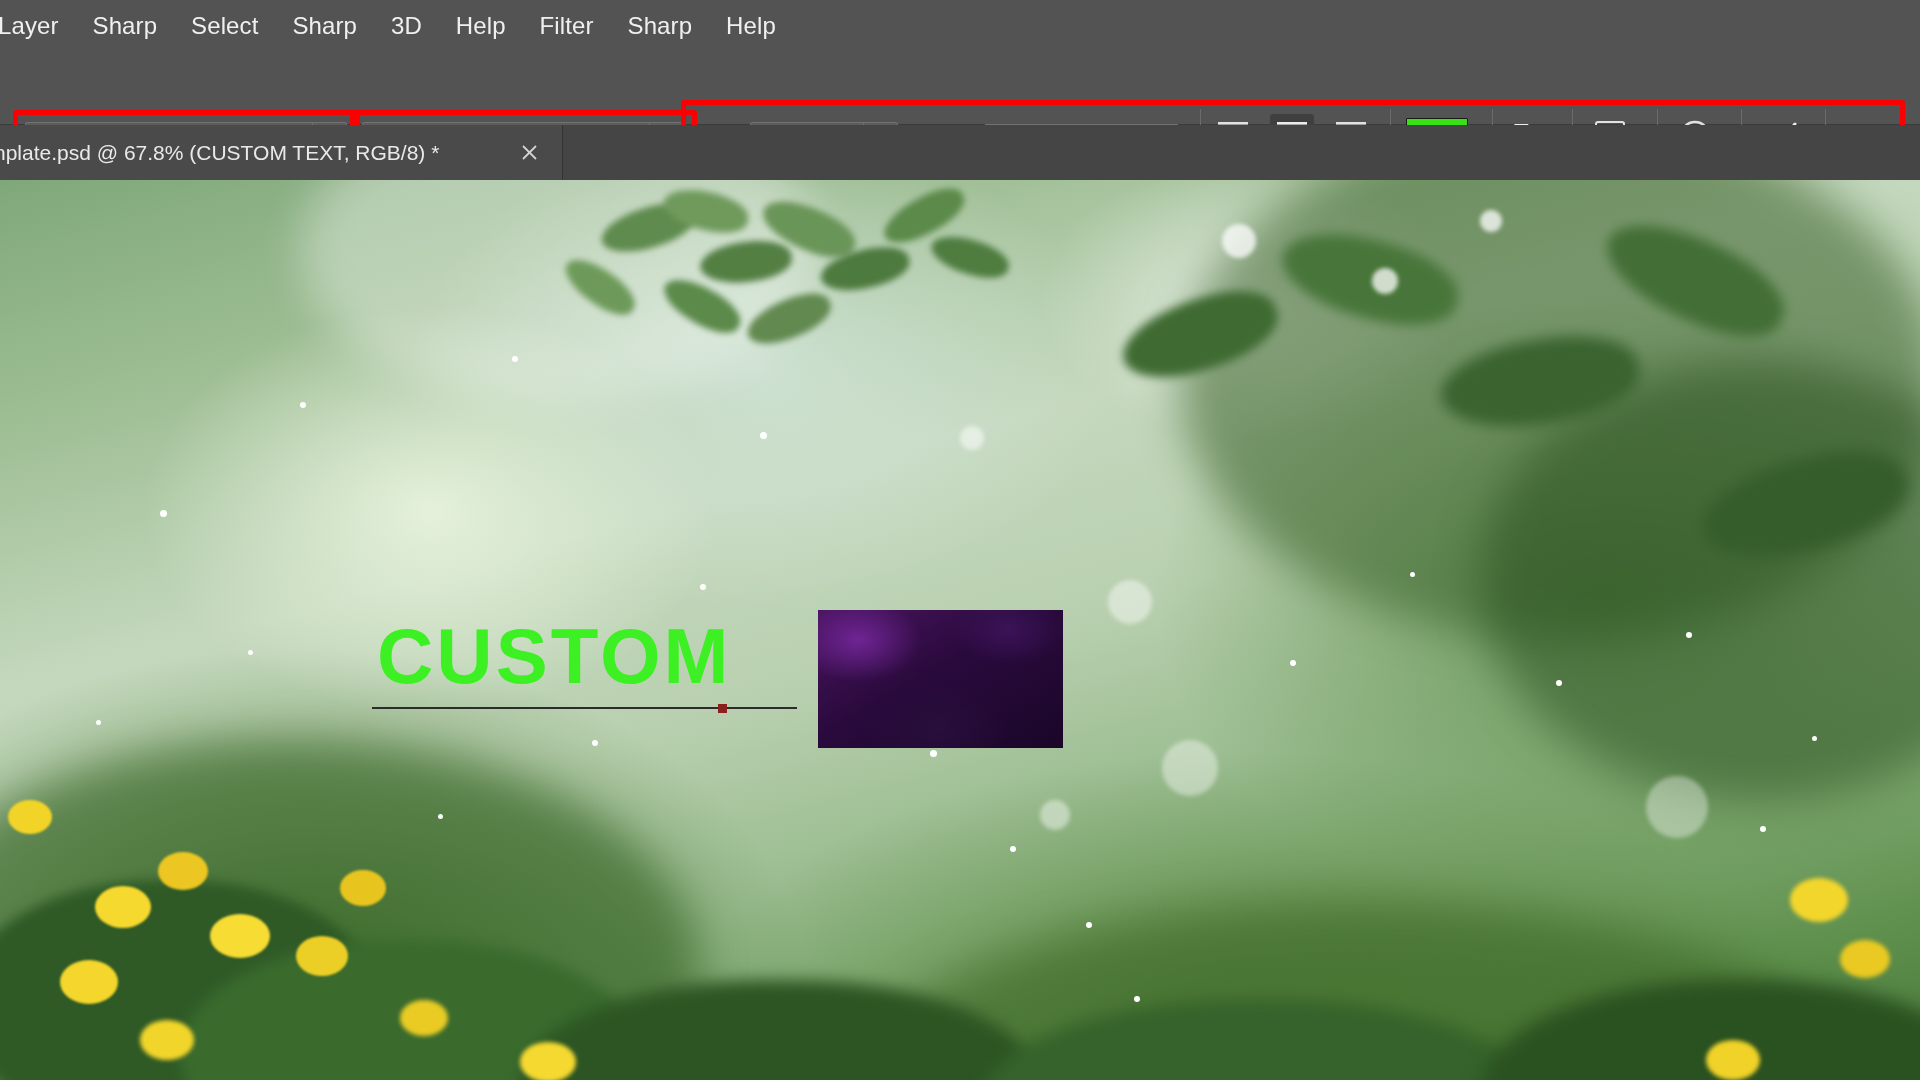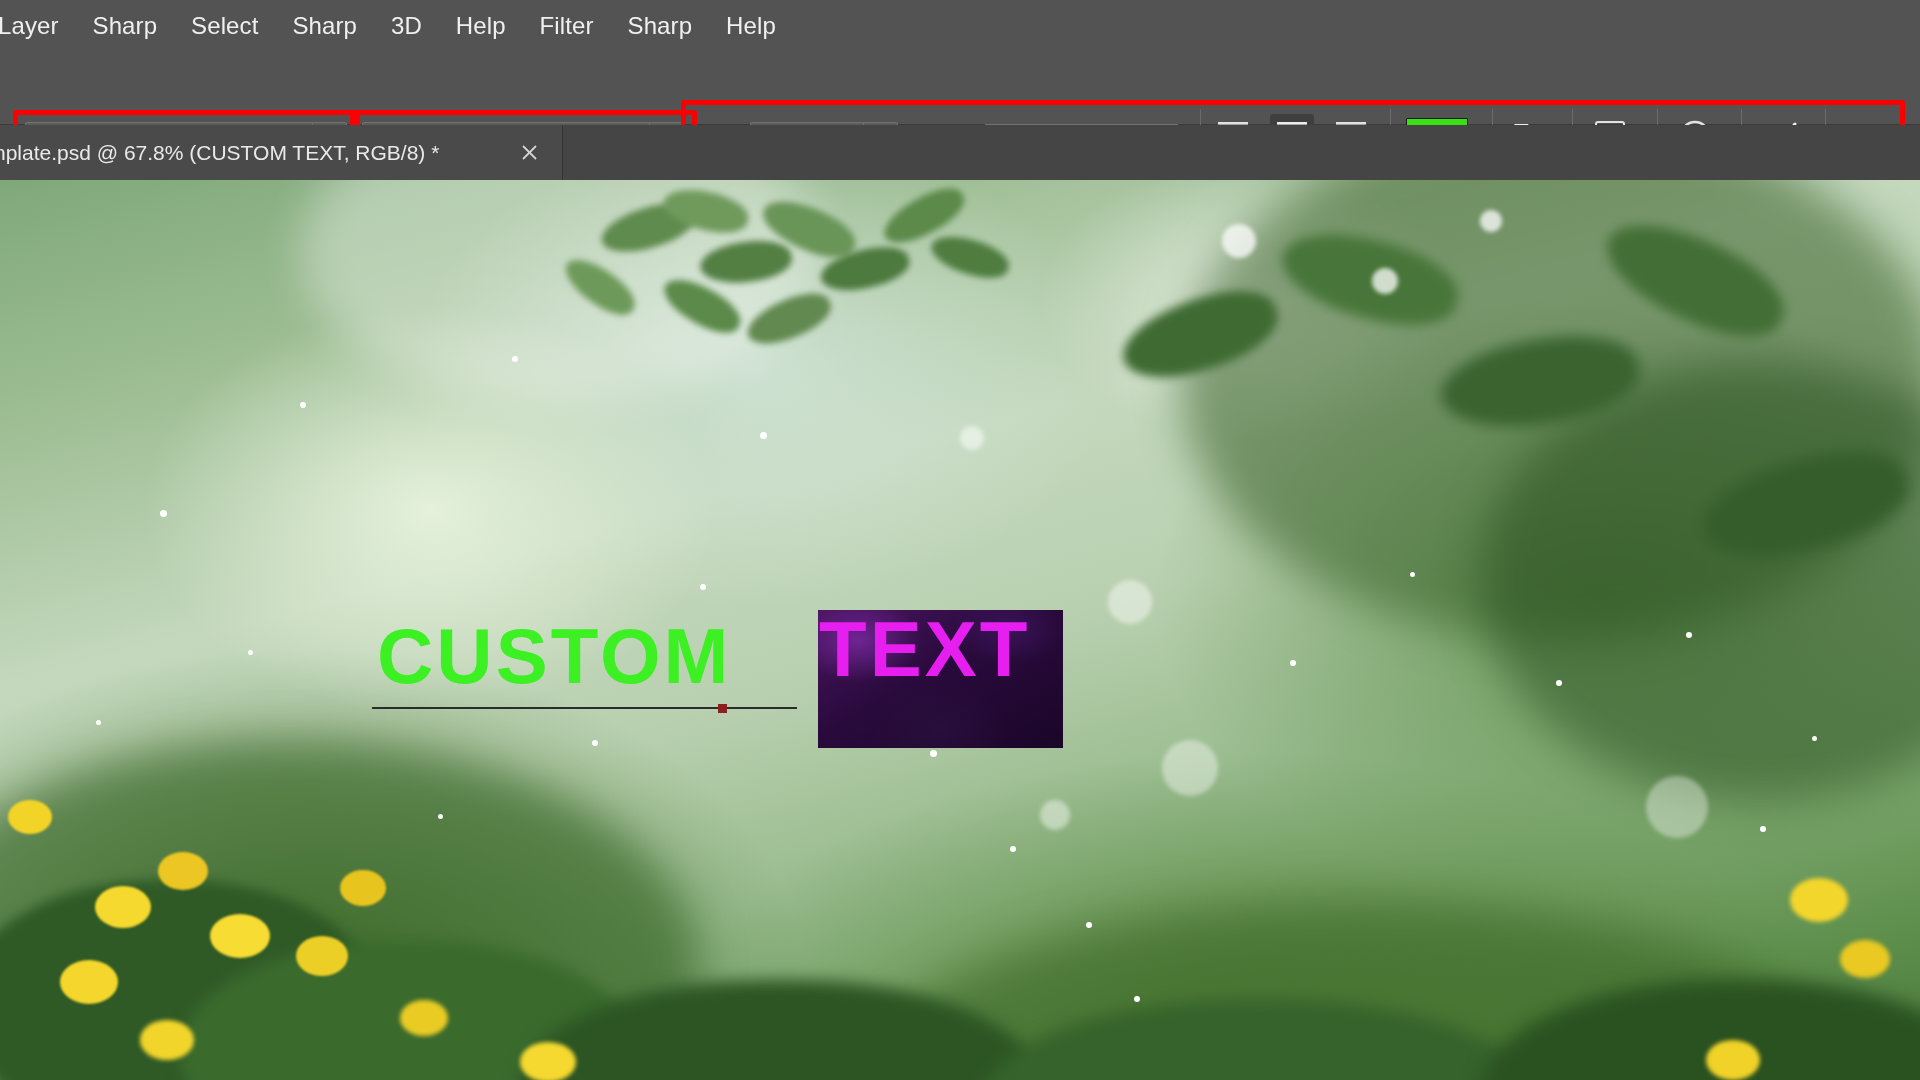--- a/index.html
+++ b/index.html
@@ -374,17 +374,16 @@
   <div class="spark" style="left:1812px;top:556px;width:5px;height:5px;"></div>
   <div class="spark" style="left:1760px;top:646px;width:6px;height:6px;"></div>
   <div class="spark" style="left:248px;top:470px;width:5px;height:5px;"></div>
   <div class="spark" style="left:96px;top:540px;width:5px;height:5px;"></div>
 
   <div id="textlayer">
     <div id="selbox"></div>
     <div id="bigtext">
       <span class="t1">CUSTOM </span>
     </div>
-    <div id="seltext">TEXT</div>
     <div id="baseline"></div>
     <div id="anchor"></div>
   </div>
 </div>
 
 </body></html>

